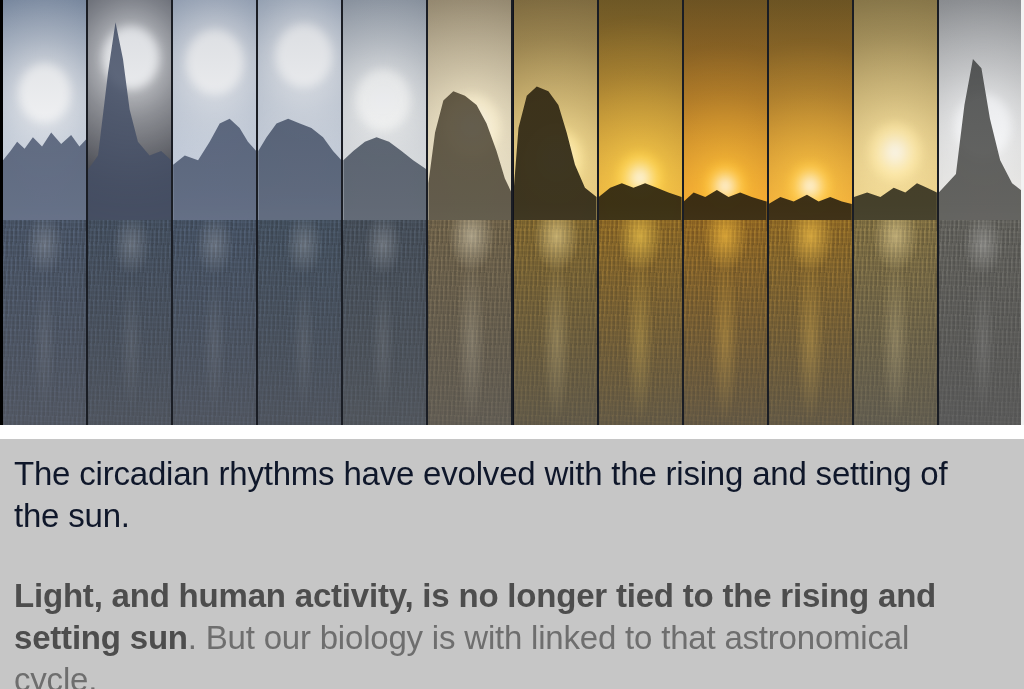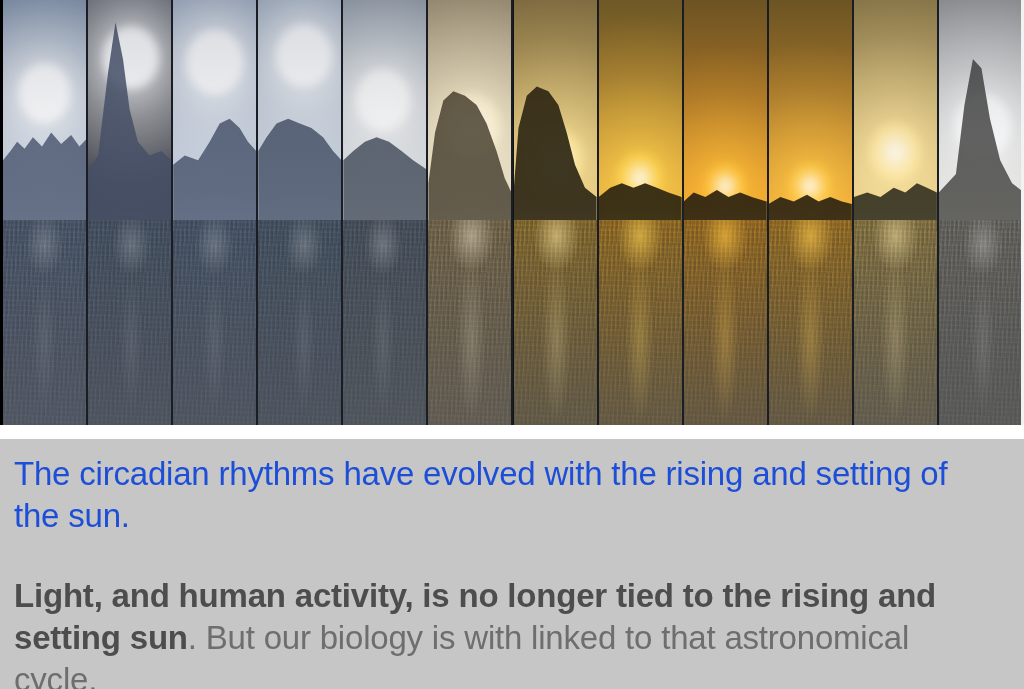--- a/index.html
+++ b/index.html
@@ -106,21 +106,21 @@
     width: 1024px;
     height: 250px;
     background: #c6c6c6;
     box-sizing: border-box;
     padding: 14px 30px 0 14px;
   }
   #para-one {
     margin: 0;
     font-size: 33px;
     line-height: 1.27;
-    color: #1d4ed8;
+    color: #0f172a;
     letter-spacing: -0.2px;
     font-weight: 400;
   }
   #para-two {
     margin: 38px 0 0 0;
     font-size: 33px;
     line-height: 1.27;
     color: #6e6e6e;
     letter-spacing: -0.2px;
     font-weight: 400;

